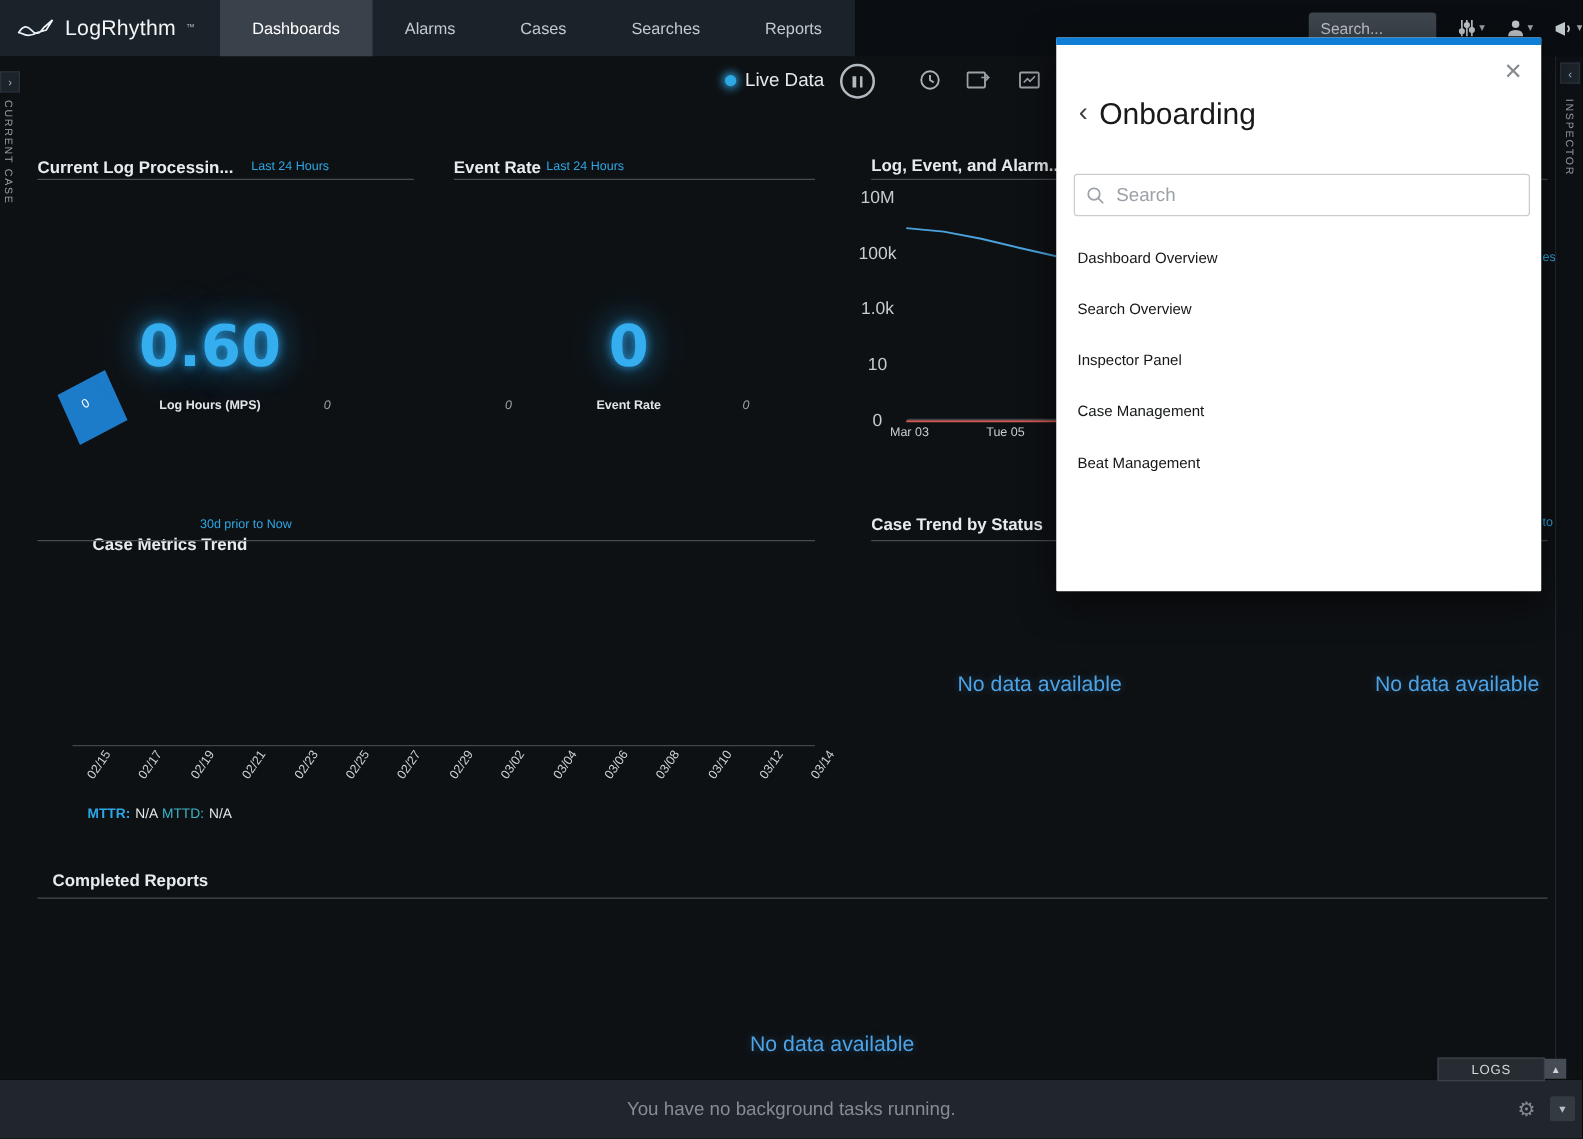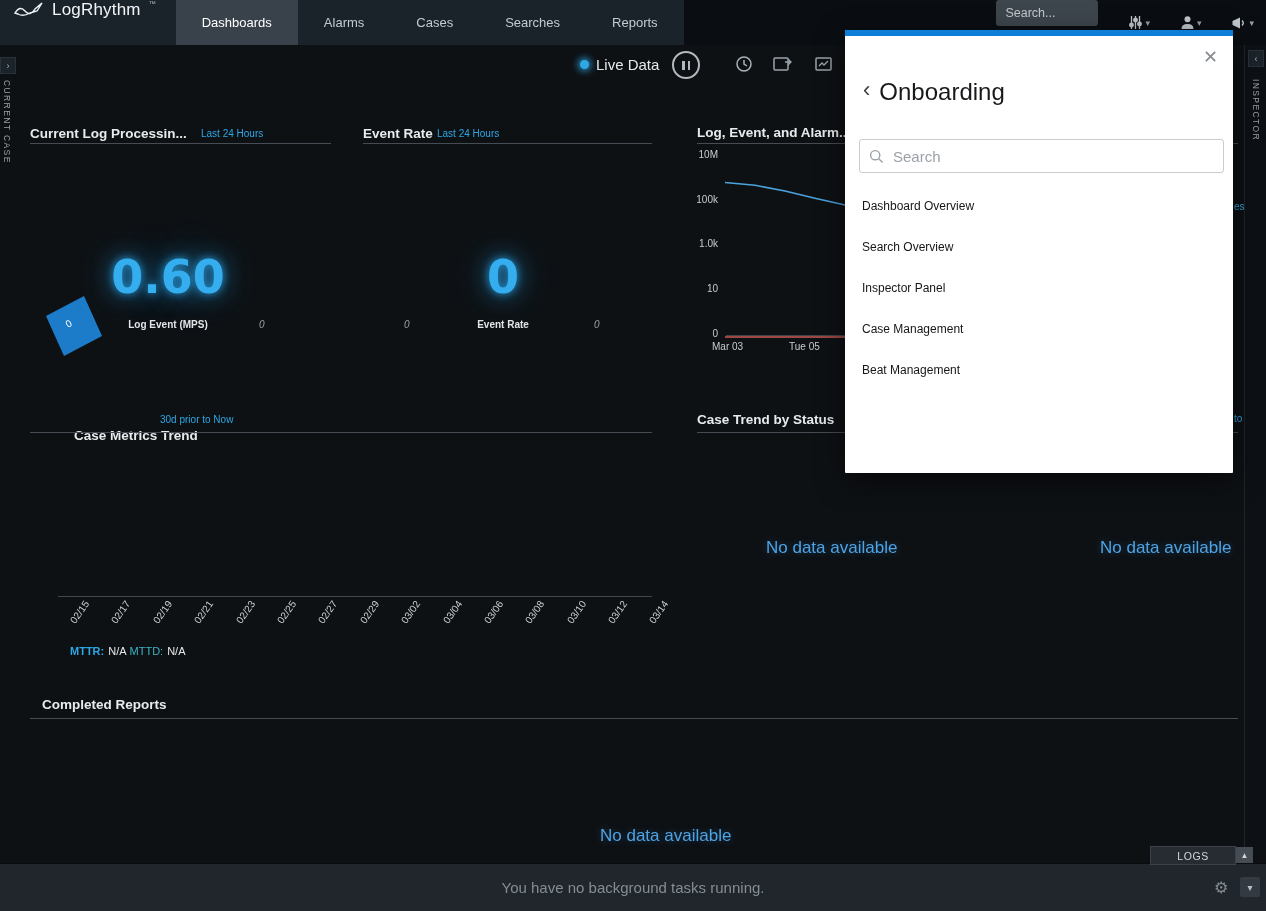--- a/index.html
+++ b/index.html
@@ -1,26 +1,26 @@
 <!DOCTYPE html>
 <html><head>
 <meta charset="utf-8">
 <style>
   html,body{margin:0;padding:0;background:#000;}
   #app{position:relative;width:1266px;height:911px;overflow:hidden;background:#0e1114;
        font-family:"Liberation Sans","DejaVu Sans",sans-serif;-webkit-font-smoothing:antialiased;}
   
   .topbar{position:absolute;left:0;top:0;width:1266px;height:45px;background:#0a0e12;display:flex;align-items:stretch;z-index:20;}
   .topbar-left{display:flex;align-items:stretch;background:#1b232a;}
-  .logo{display:flex;align-items:flex-start;gap:8px;padding:0 20px 0 14px;}
+  .logo{display:flex;align-items:center;gap:8px;padding:0 20px 0 14px;}
   .logo-text{color:#f2f5f7;font-size:17px;font-weight:400;letter-spacing:.2px;}
   .logo-tm{color:#aeb6bc;font-size:7px;vertical-align:super;}
   .tab{display:flex;align-items:center;padding:0 26px;color:#c3cbd1;font-size:13px;cursor:pointer;}
   .tab.active{background:#39424a;color:#ffffff;}
-  .top-right{margin-left:auto;display:flex;gap:30px;padding-right:12px;}
+  .top-right{margin-left:auto;display:flex;align-items:center;gap:17px;}
   .search-top{width:84px;height:26px;background:#3e464d;border:none;border-radius:3px;color:#d5dade;
               font-size:12.5px;padding:0 9px;outline:none;font-family:inherit;}
   .search-top::placeholder{color:#c2c9ce;}
   .chev{color:#9aa2a9;font-size:9px;margin-left:2px;}
   .icon-btn{display:flex;align-items:center;cursor:pointer;}
   
   .vtab{position:absolute;z-index:15;}
   .vtext{writing-mode:vertical-rl;font-size:8.5px;letter-spacing:1.4px;color:#98a1a8;}
   .arrow-box{width:14px;height:15px;background:#1c2329;border:1px solid #29313a;display:flex;align-items:center;justify-content:center;
              color:#93bcdc;font-size:9px;cursor:pointer;}
@@ -36,21 +36,21 @@
   .ptitle{position:absolute;font-size:13.5px;font-weight:700;color:#e8ebed;white-space:nowrap;}
   .prange{position:absolute;font-size:10px;color:#2da7e4;white-space:nowrap;}
   .hr{position:absolute;height:1px;background:#454c53;}
   .gauge-value{position:absolute;width:140px;text-align:center;font-size:46px;font-weight:700;color:#35aef0;
                font-family:"DejaVu Sans",sans-serif;
                text-shadow:0 0 8px rgba(40,160,230,.9),0 0 22px rgba(40,160,230,.6),0 0 44px rgba(40,160,230,.4);}
   .gauge-label{position:absolute;width:140px;text-align:center;font-size:10px;color:#e2e6e9;font-weight:700;}
   .gmin,.gmax{position:absolute;font-size:10px;color:#9aa1a7;font-style:italic;}
   .gmin-wedge{position:absolute;font-size:10px;color:#ffffff;transform:rotate(-30deg);font-style:normal;}
   .yticks{position:absolute;left:686px;top:149px;width:32px;}
-  .ytick{display:block;height:44.7px;text-align:right;font-size:10px;color:#c6ccd1;}
+  .ytick{display:block;height:44.7px;text-align:center;font-size:14px;color:#c6ccd1;}
   .xtick{position:absolute;font-size:10px;color:#c6ccd1;}
   .dates{position:absolute;left:48px;top:601px;width:624px;display:flex;}
   .xdate{flex:0 0 41.4px;height:14px;text-align:right;font-size:10px;color:#ccd2d7;
          transform:rotate(-55deg);transform-origin:86% 40%;white-space:nowrap;}
   .mttr-row{position:absolute;left:70px;top:645px;font-size:11px;}
   .mttr-lab{color:#2da7e4;font-weight:700;}
   .mttd-lab{color:#3cb4c6;font-weight:400;margin-left:3px;}
   .mtt-val{color:#e6e9eb;margin-left:4px;}
   .nodata{position:absolute;font-size:17px;color:#4da3e6;text-shadow:0 0 8px rgba(70,160,230,.35);white-space:nowrap;}
   .fragment{position:absolute;font-size:10px;color:#2da7e4;white-space:nowrap;}
@@ -182,21 +182,21 @@
   <span class="ptitle" style="left:30px;top:126px;">Current Log Processin...</span>
   <span class="prange" style="left:201px;top:128px;">Last 24 Hours</span>
   <div class="hr" style="left:30px;top:143px;width:301px;"></div>
 
   <svg style="position:absolute;left:38px;top:292px;" width="72" height="68" viewBox="0 0 72 68">
     <polygon points="8,24 46,4 64,44 26,64" fill="#1d7cc9"></polygon>
   </svg>
   <span class="gmin-wedge" style="left:66px;top:318px;">0</span>
   <span class="gmax" style="left:259px;top:319px;">0</span>
   <div class="gauge-value" style="left:98px;top:250px;">0.60</div>
-  <div class="gauge-label" style="left:98px;top:319px;">Log Event (MPS)</div>
+  <div class="gauge-label" style="left:98px;top:319px;">Log Hours (MPS)</div>
 
   <span class="ptitle" style="left:363px;top:126px;">Event Rate</span>
   <span class="prange" style="left:437px;top:128px;">Last 24 Hours</span>
   <div class="hr" style="left:363px;top:143px;width:289px;"></div>
   <span class="gmin" style="left:404px;top:319px;">0</span>
   <span class="gmax" style="left:594px;top:319px;">0</span>
   <div class="gauge-value" style="left:433px;top:250px;">0</div>
   <div class="gauge-label" style="left:433px;top:319px;">Event Rate</div>
 
   <span class="ptitle" style="left:697px;top:125px;">Log, Event, and Alarm...</span>

